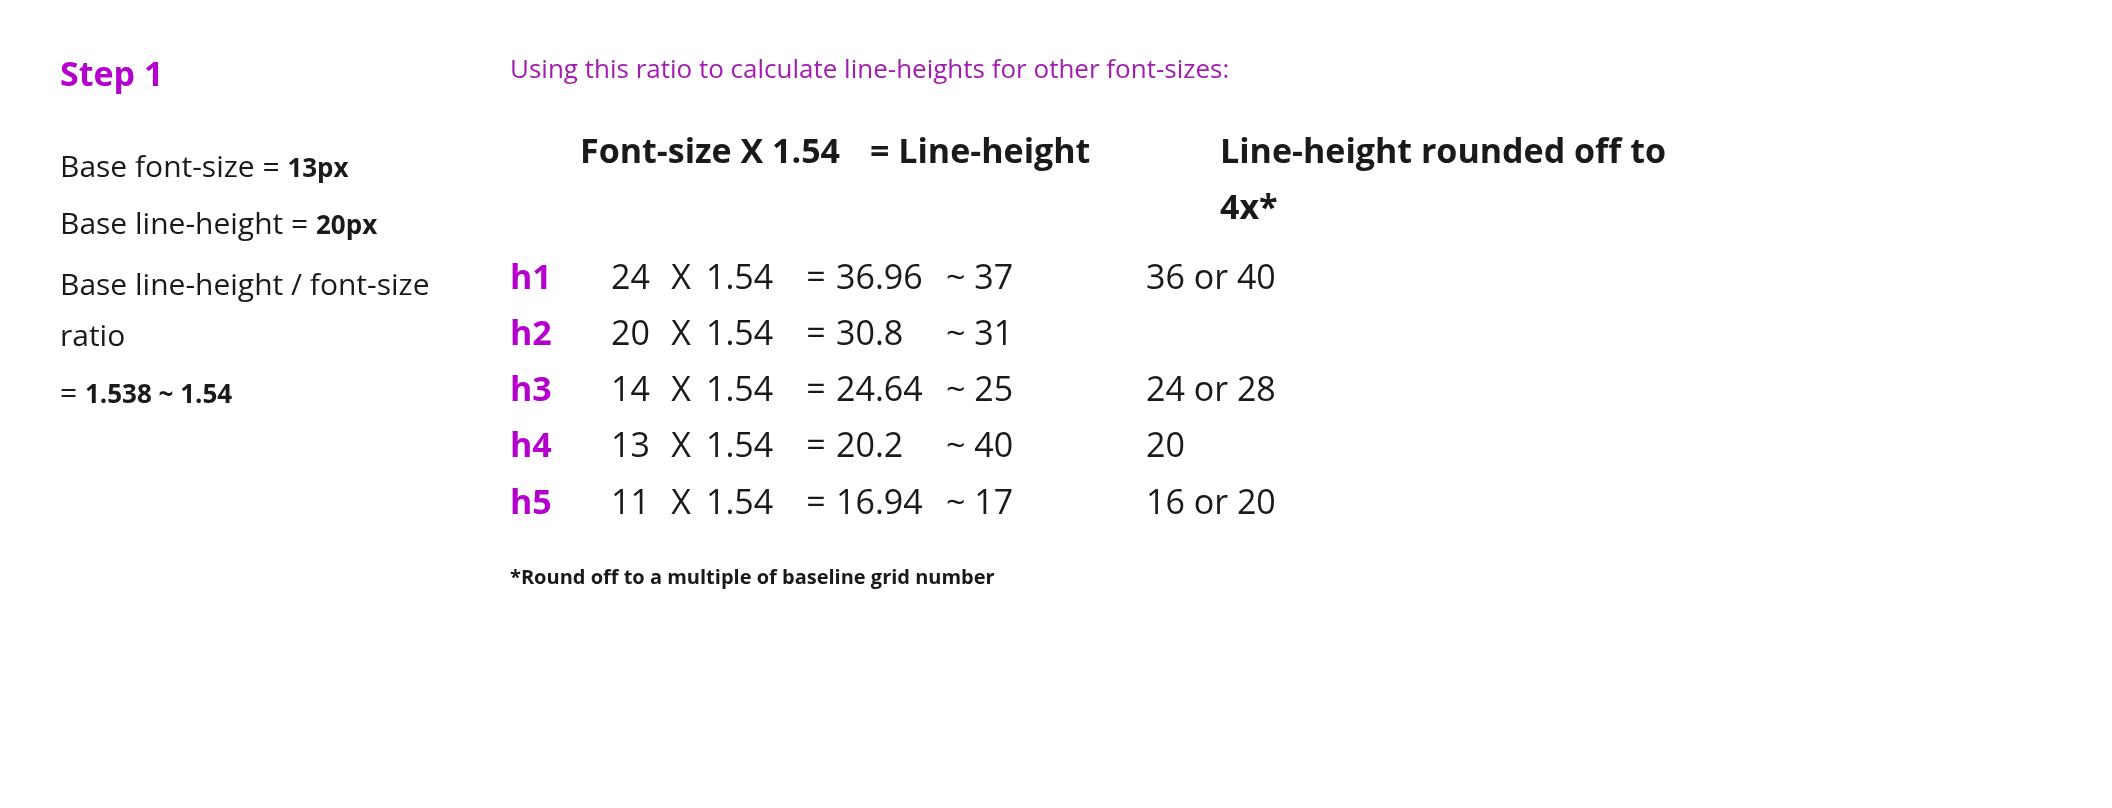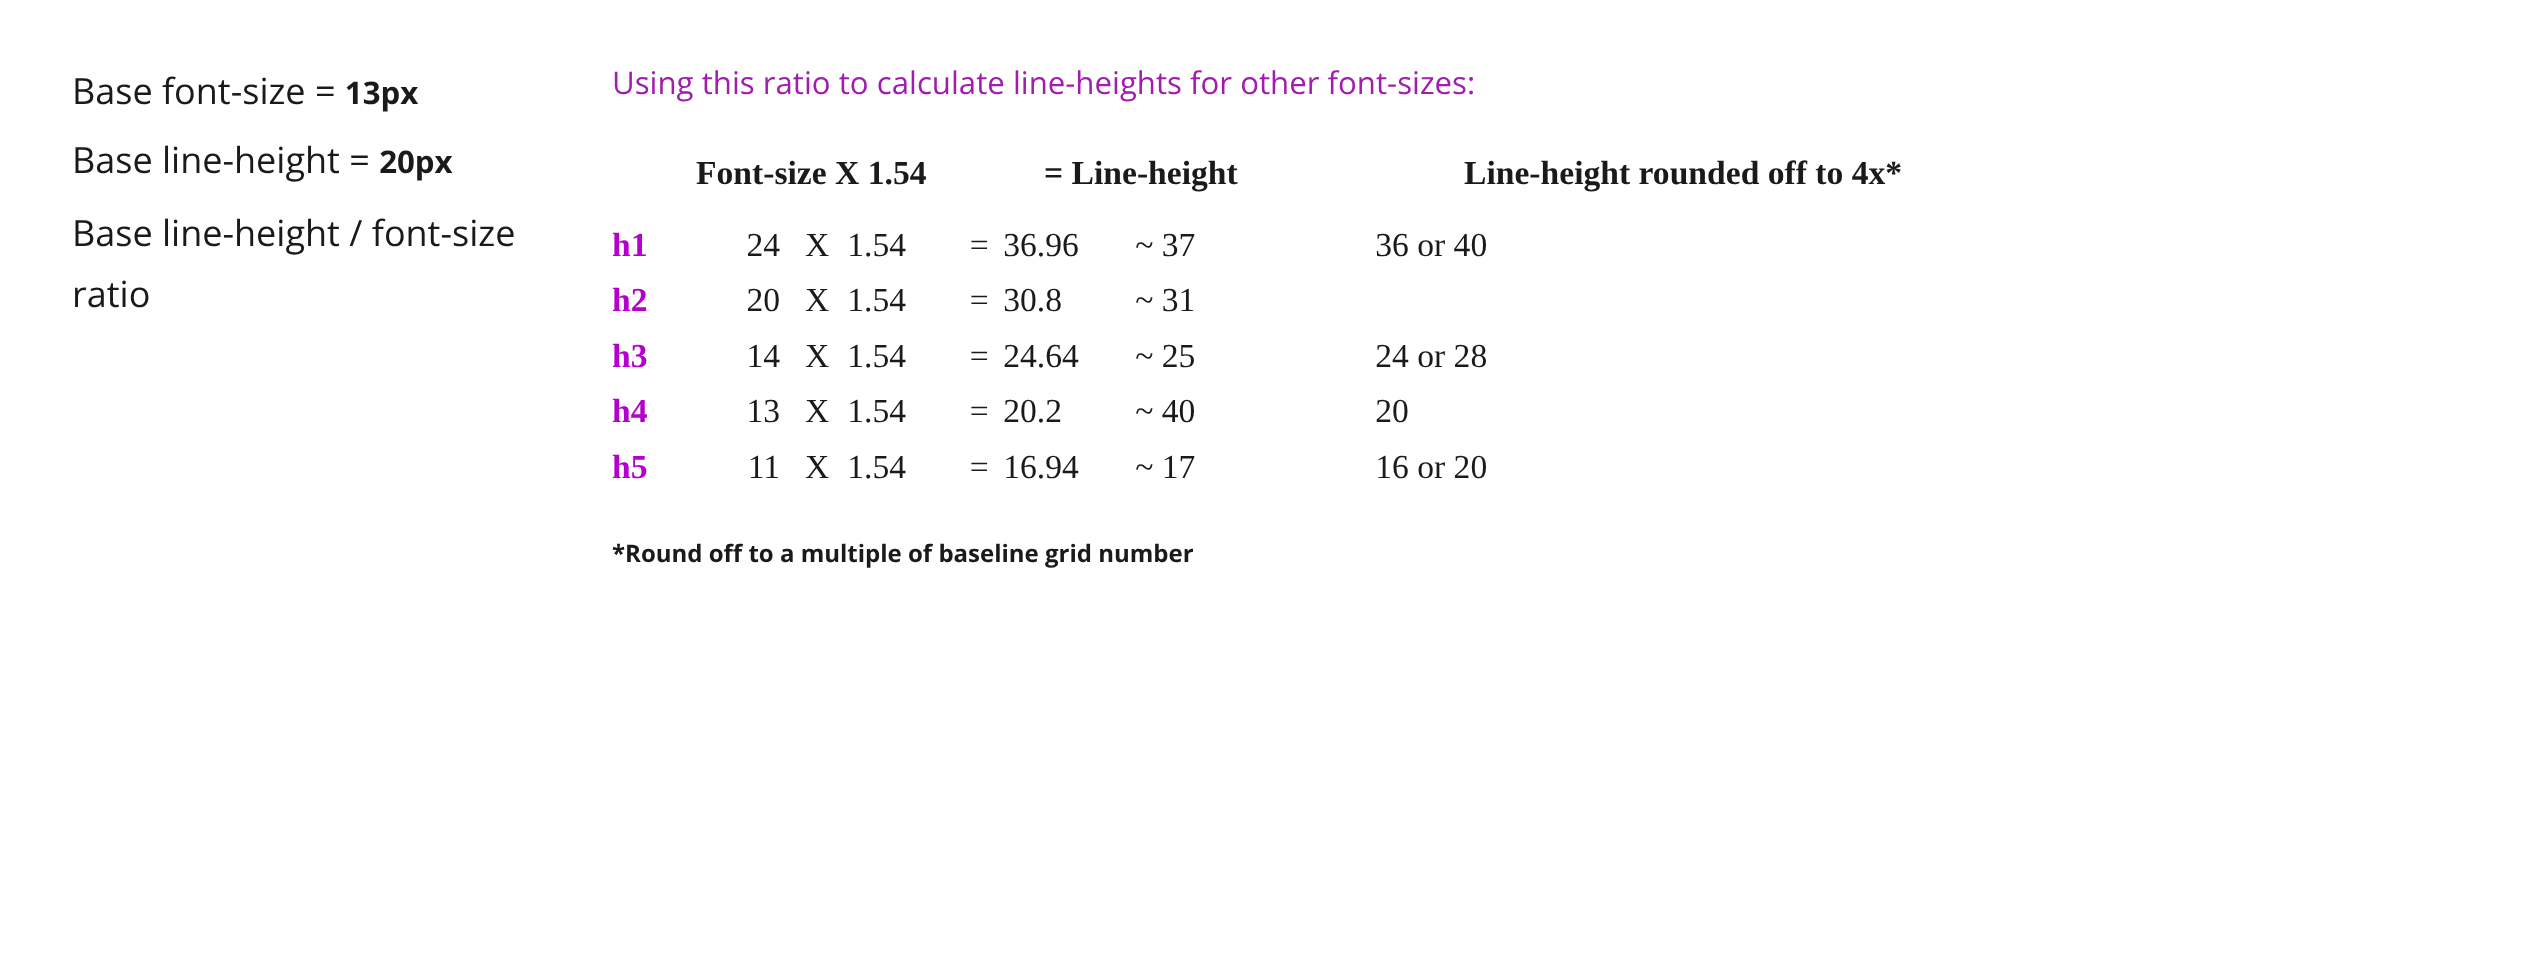--- a/index.html
+++ b/index.html
@@ -48,22 +48,21 @@
   .col1 .ratio-lbl { margin-top: 10px; }
   .col1 .ratio-val { margin-top: 2px; }
 
   .desc {
     font-size: 26px;
     margin-bottom: 36px;
     color:#a21caf;
   }
 
   .tbl {
-    font-size: 28px;
-    font-family: Liberation Serif, serif;
+    font-size: 34px;
   }
   .tbl .hrow, .tbl .drow {
     display: flex;
     flex-direction: row;
     align-items: baseline;
     line-height: 1.65;
   }
   .tbl .hrow {
     font-weight: 700;
     margin-bottom: 14px;
@@ -91,28 +90,32 @@
     font-weight: 700;
     margin-top: 34px;
   }
 </style>
 </head>
 <body>
 
 <div class="page">
 
   <div class="col col1">
+    <div class="step-title">Step 1</div>
 
     <div class="line">
       <span>Base font-size = </span><span class="bold">13px</span>
     </div>
     <div class="line">
       <span>Base line-height = </span><span class="bold">20px</span>
     </div>
     <div class="line ratio-lbl">Base line-height / font-size ratio</div>
+    <div class="line ratio-val">
+      <span>= </span><span class="bold">1.538 ~ 1.54</span>
+    </div>
   </div>
 
   <div class="col col2">
     <div class="desc">Using this ratio to calculate line-heights for other font-sizes:</div>
 
     <div class="tbl">
       <div class="hrow">
         <span class="c-tag"></span>
         <span class="h-fontsize">Font-size   X  1.54</span>
         <span class="h-lh">= Line-height</span>

